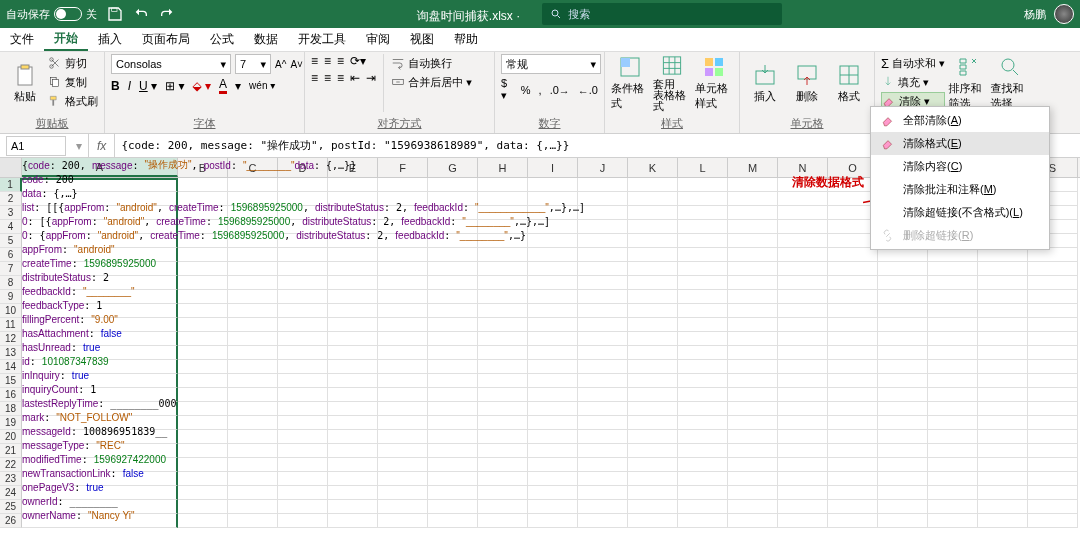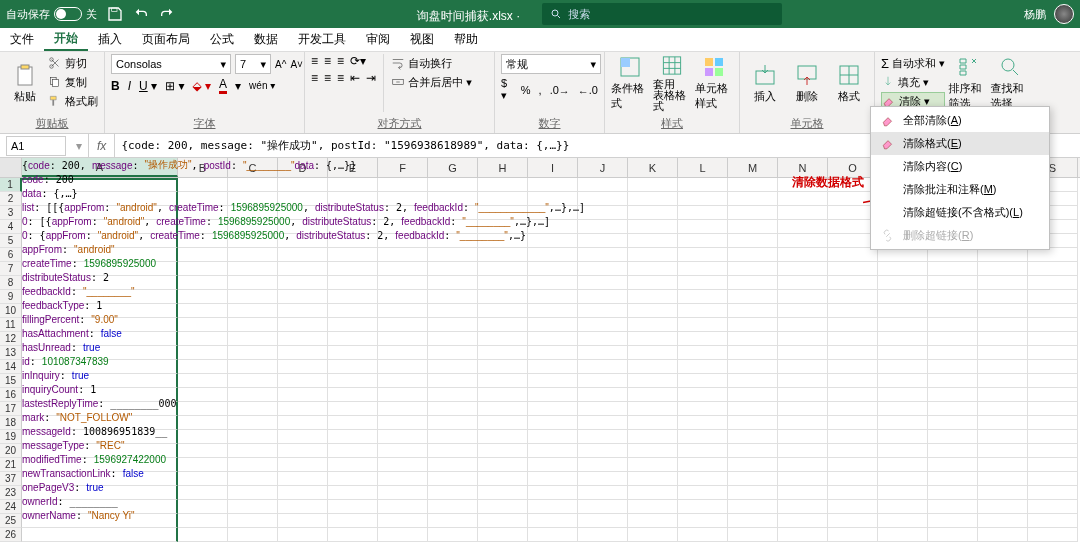--- a/index.html
+++ b/index.html
@@ -698,42 +698,20 @@
         <div class="cell"></div>
         <div class="cell"></div>
         <div class="cell"></div>
         <div class="cell"></div>
         <div class="cell"></div>
         <div class="cell"></div>
         <div class="cell"></div>
         <div class="cell"></div>
       </div>
       <div class="row">
-        <div class="rownum">17</div>
-        <div class="cell cA"></div>
-        <div class="cell"></div>
-        <div class="cell"></div>
-        <div class="cell"></div>
-        <div class="cell"></div>
-        <div class="cell"></div>
-        <div class="cell"></div>
-        <div class="cell"></div>
-        <div class="cell"></div>
-        <div class="cell"></div>
-        <div class="cell"></div>
-        <div class="cell"></div>
-        <div class="cell"></div>
-        <div class="cell"></div>
-        <div class="cell"></div>
-        <div class="cell"></div>
-        <div class="cell"></div>
-        <div class="cell"></div>
-        <div class="cell"></div>
-      </div>
-      <div class="row">
         <div class="rownum">18</div>
         <div class="cell cA"></div>
         <div class="cell"></div>
         <div class="cell"></div>
         <div class="cell"></div>
         <div class="cell"></div>
         <div class="cell"></div>
         <div class="cell"></div>
         <div class="cell"></div>
         <div class="cell"></div>
@@ -808,21 +786,21 @@
         <div class="cell"></div>
         <div class="cell"></div>
         <div class="cell"></div>
         <div class="cell"></div>
         <div class="cell"></div>
         <div class="cell"></div>
         <div class="cell"></div>
         <div class="cell"></div>
       </div>
       <div class="row">
-        <div class="rownum">37</div>
+        <div class="rownum">22</div>
         <div class="cell cA"></div>
         <div class="cell"></div>
         <div class="cell"></div>
         <div class="cell"></div>
         <div class="cell"></div>
         <div class="cell"></div>
         <div class="cell"></div>
         <div class="cell"></div>
         <div class="cell"></div>
         <div class="cell"></div>

